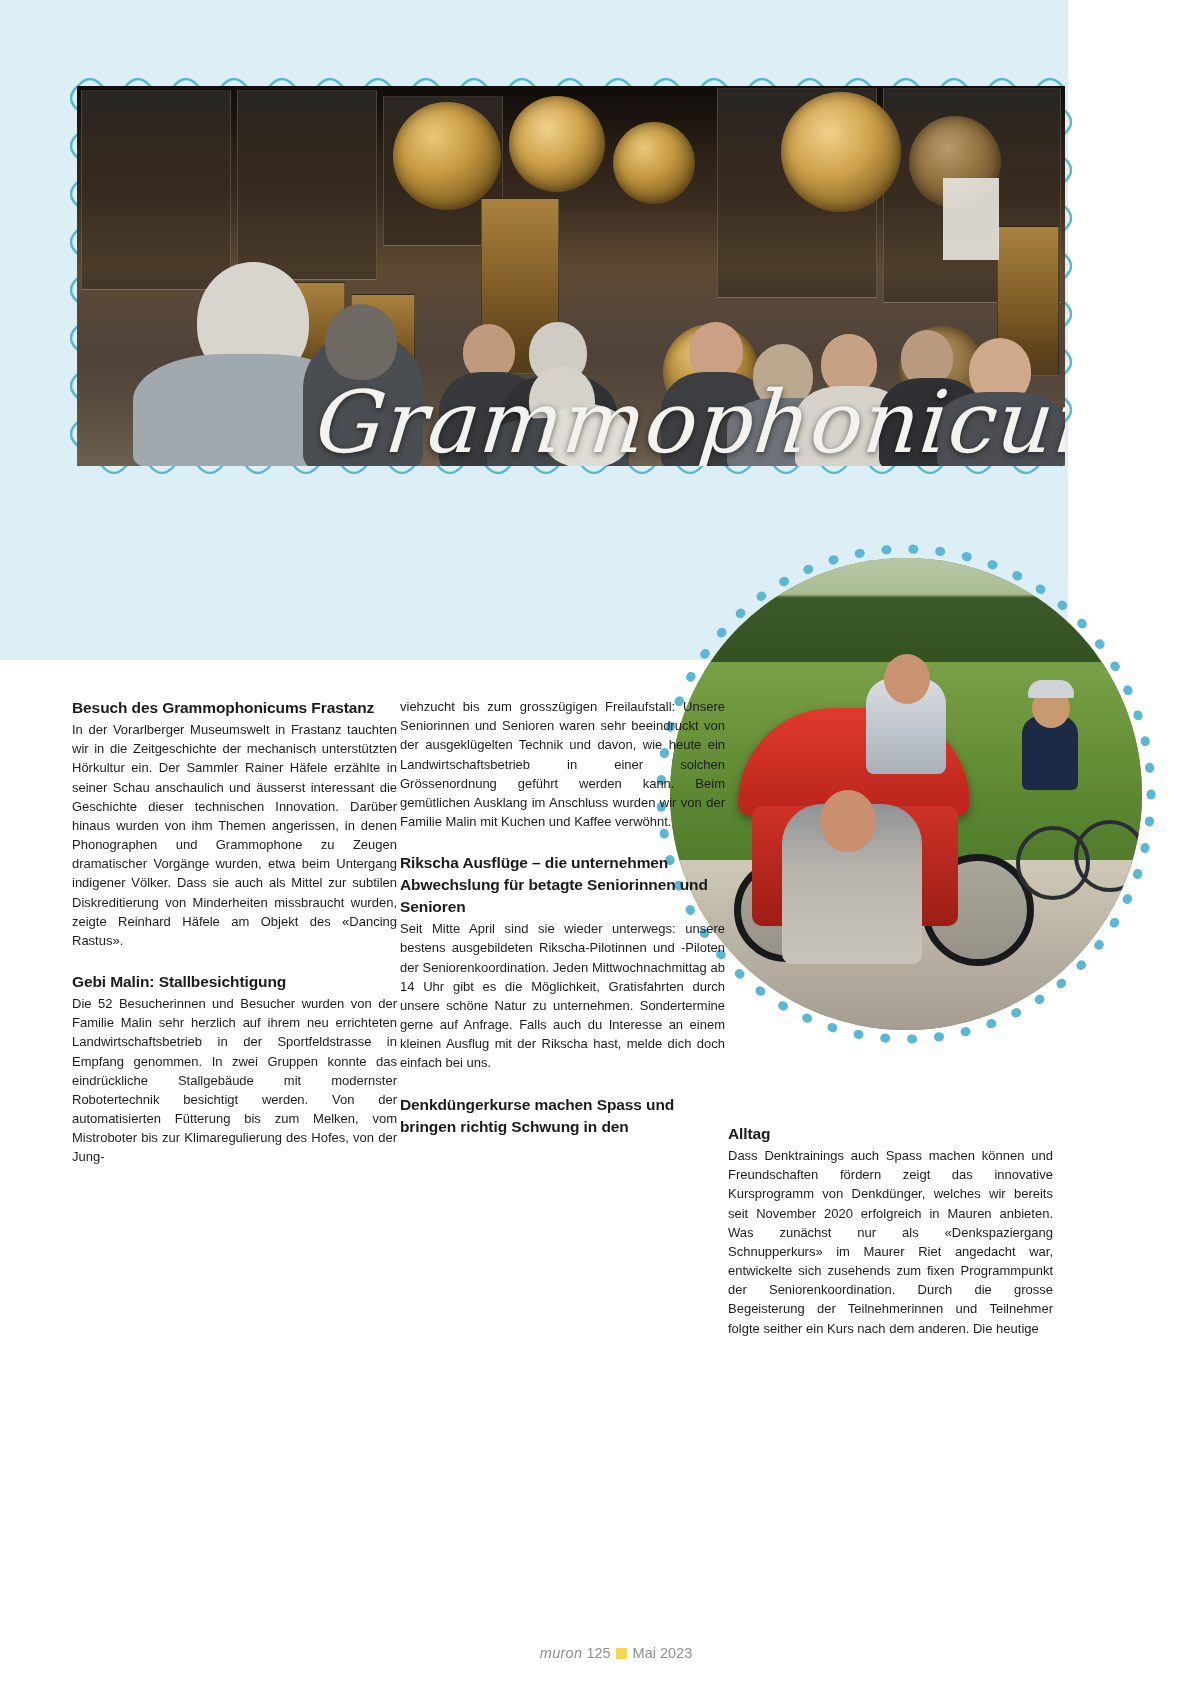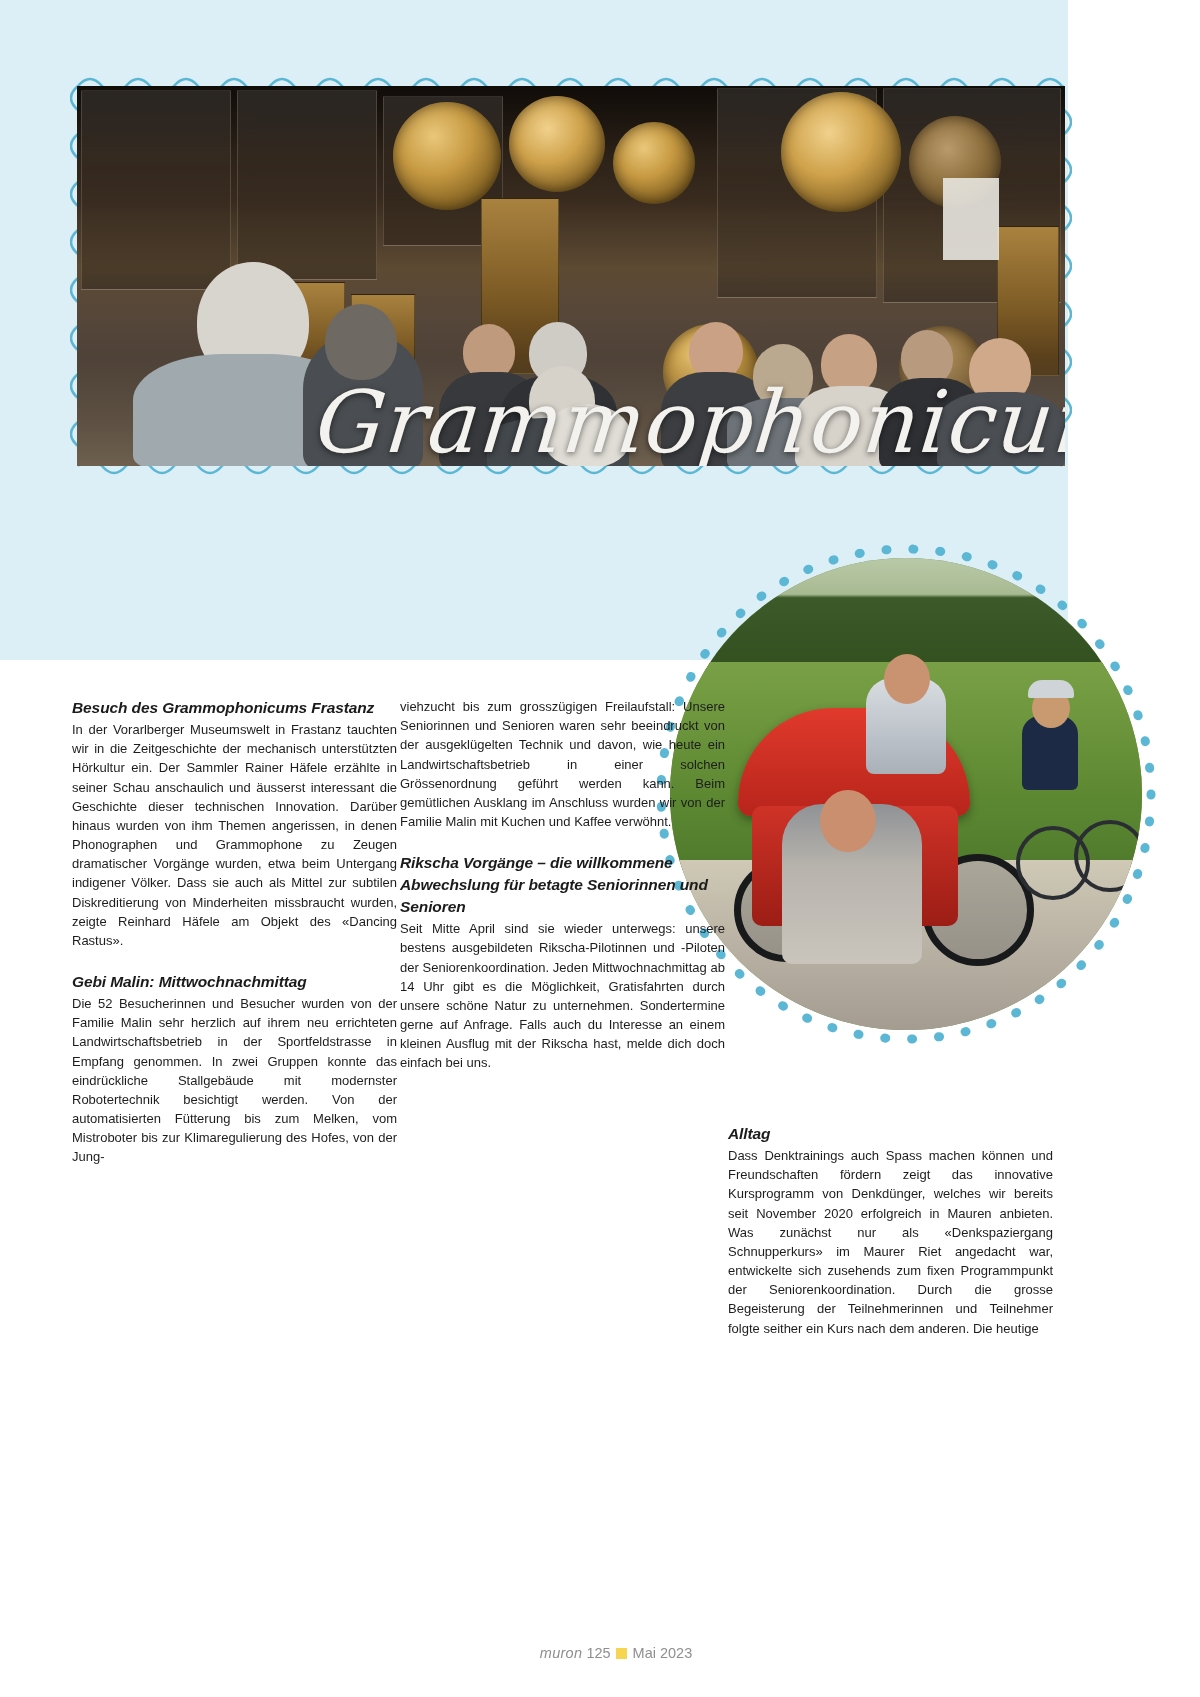--- a/index.html
+++ b/index.html
@@ -154,21 +154,20 @@
     position:absolute; top:0; width:325px;
   }
   .col1 { left:0; }
   .col2 { left:328px; }
   .col3 { left:656px; }
 
   h3.sub {
     margin:0 0 1px 0;
     font-size:15.5px;
     font-weight:bold;
-    font-style:italic;
     line-height:1.42;
     color:#1b1b1b;
     letter-spacing:-0.1px;
   }
   p.body {
     margin:0;
     font-size:13px;
     line-height:1.475;
     color:#1d1d1d;
     text-align:justify;
@@ -307,30 +306,31 @@
     <div class="rp-bike-wheel" style="left:404px;top:262px;width:72px;height:72px;"></div>
   </div>
 </div>
 
 <div class="article">
 
   <div class="col col1">
     <h3 class="sub">Besuch des Grammophonicums Frastanz</h3>
     <p class="body">In der Vorarlberger Museumswelt in Frastanz tauchten wir in die Zeitgeschichte der mechanisch unterstützten Hörkultur ein. Der Sammler Rainer Häfele erzählte in seiner Schau anschaulich und äusserst interessant die Geschichte dieser technischen Innovation. Darüber hinaus wurden von ihm Themen angerissen, in denen Phonographen und Grammophone zu Zeugen dramatischer Vorgänge wurden, etwa beim Untergang indigener Völker. Dass sie auch als Mittel zur subtilen Diskreditierung von Minderheiten missbraucht wurden, zeigte Reinhard Häfele am Objekt des «Dancing Rastus».</p>
     <div class="gap"></div>
-    <h3 class="sub">Gebi Malin: Mittwochnachmittag</h3>
+    <h3 class="sub">Gebi Malin: Stallbesichtigung</h3>
     <p class="body">Die 52 Besucherinnen und Besucher wurden von der Familie Malin sehr herzlich auf ihrem neu errichteten Landwirtschaftsbetrieb in der Sportfeldstrasse in Empfang genommen. In zwei Gruppen konnte das eindrückliche Stallgebäude mit modernster Robotertechnik besichtigt werden. Von der automatisierten Fütterung bis zum Melken, vom Mistroboter bis zur Klimaregulierung des Hofes, von der Jung-</p>
   </div>
 
   <div class="col col2">
     <p class="body">viehzucht bis zum grosszügigen Freilaufstall: Unsere Seniorinnen und Senioren waren sehr beeindruckt von der ausgeklügelten Technik und davon, wie heute ein Landwirtschaftsbetrieb in einer solchen Grössenordnung geführt werden kann. Beim gemütlichen Ausklang im Anschluss wurden wir von der Familie Malin mit Kuchen und Kaffee verwöhnt.</p>
     <div class="gap"></div>
-    <h3 class="sub">Rikscha Vorgänge – die willkommene Abwechslung für betagte Seniorinnen und Senioren</h3>
+    <h3 class="sub">Rikscha Ausflüge – die unternehmen Abwechslung für betagte Seniorinnen und Senioren</h3>
     <p class="body">Seit Mitte April sind sie wieder unterwegs: unsere bestens ausgebildeten Rikscha-Pilotinnen und -Piloten der Seniorenkoordination. Jeden Mittwochnachmittag ab 14 Uhr gibt es die Möglichkeit, Gratisfahrten durch unsere schöne Natur zu unternehmen. Sondertermine gerne auf Anfrage. Falls auch du Interesse an einem kleinen Ausflug mit der Rikscha hast, melde dich doch einfach bei uns.</p>
     <div class="gap"></div>
+    <h3 class="sub">Denkdüngerkurse machen Spass und bringen richtig Schwung in den</h3>
   </div>
 
   <div class="col col3" style="top:426px;">
     <h3 class="sub">Alltag</h3>
     <p class="body">Dass Denktrainings auch Spass machen können und Freundschaften fördern zeigt das innovative Kursprogramm von Denkdünger, welches wir bereits seit November 2020 erfolgreich in Mauren anbieten. Was zunächst nur als «Denkspaziergang Schnupperkurs» im Maurer Riet angedacht war, entwickelte sich zusehends zum fixen Programmpunkt der Seniorenkoordination. Durch die grosse Begeisterung der Teilnehmerinnen und Teilnehmer folgte seither ein Kurs nach dem anderen. Die heutige</p>
   </div>
 </div>
 
 <div class="footer">
   <span class="muron">muron</span><span>&nbsp;</span><span>125</span><span class="sq"></span><span>Mai 2023</span>

